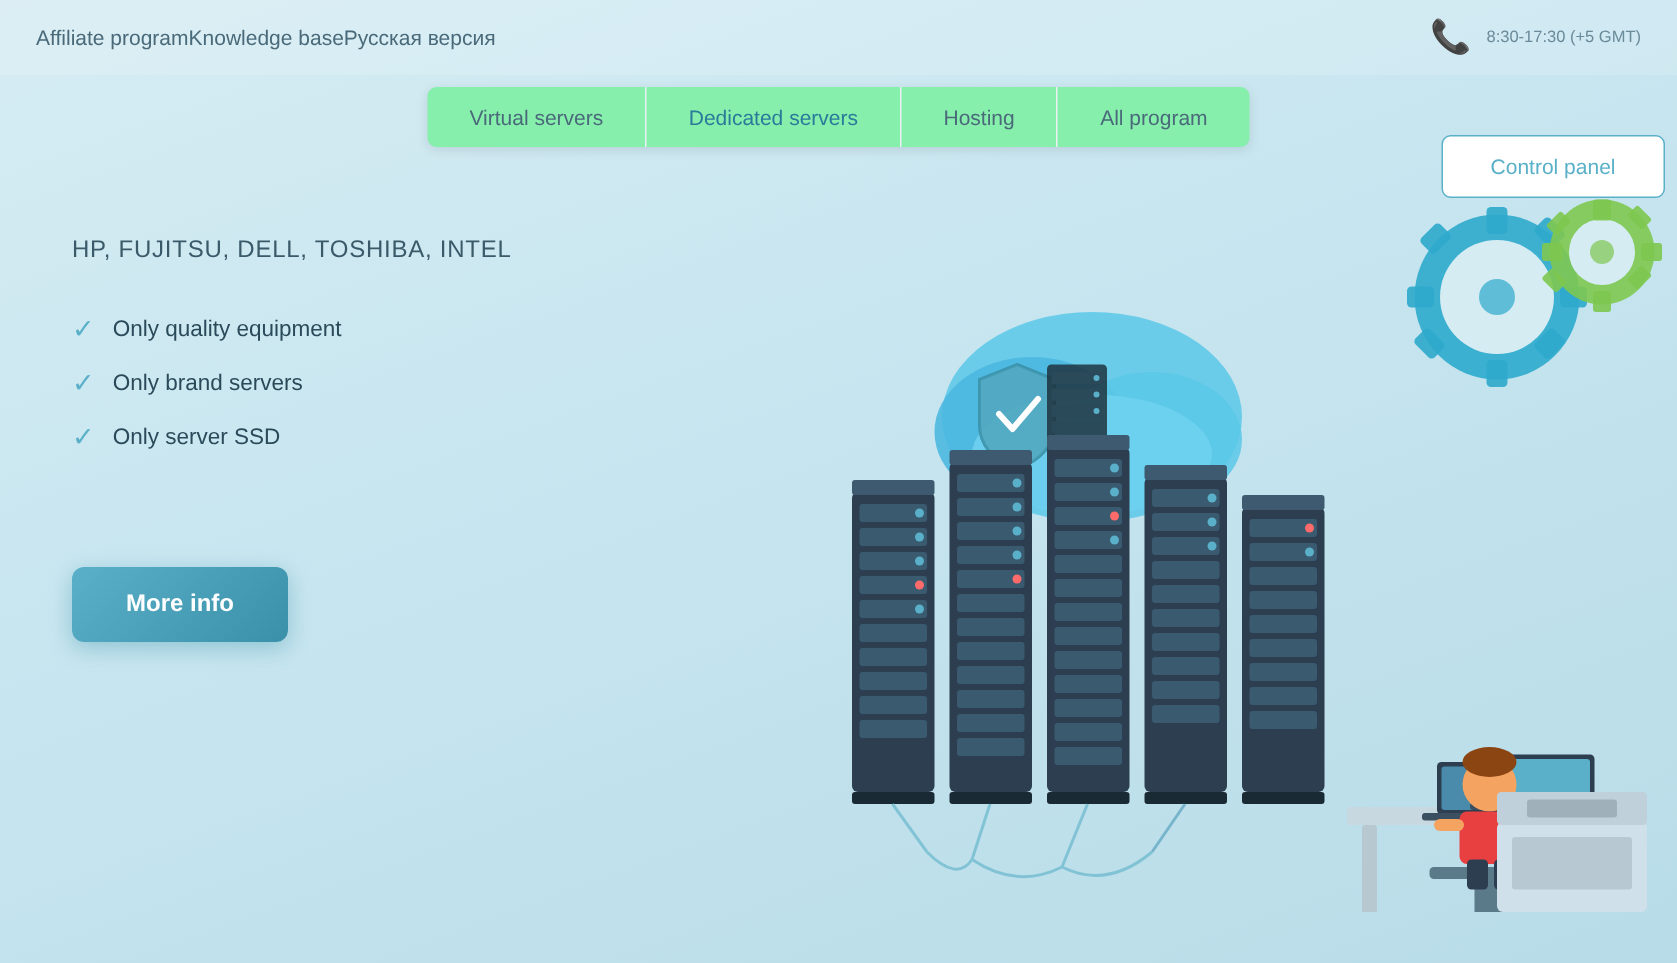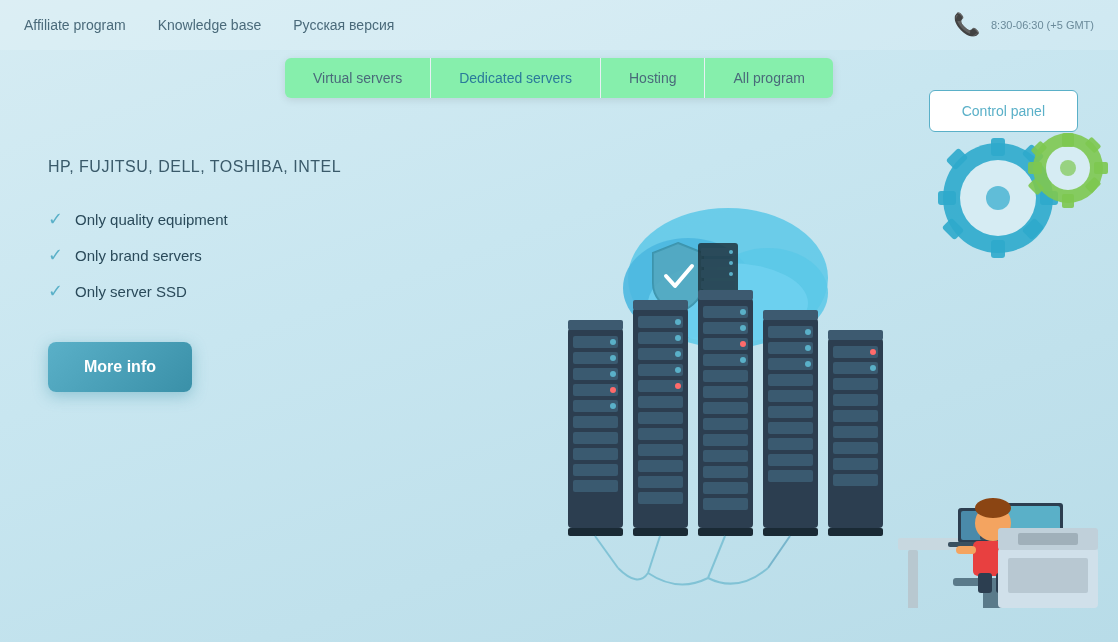--- a/index.html
+++ b/index.html
@@ -15,21 +15,20 @@
     .header {
       display: flex;
       align-items: center;
       justify-content: space-between;
       padding: 12px 24px;
       background: rgba(255,255,255,0.15);
     }
     .header-left {
       display: flex;
       align-items: flex-start;
-      gap: 32px;
     }
     .header-link {
       color: #4a6a7a;
       font-size: 14px;
       text-decoration: none;
       cursor: pointer;
     }
 
     .header-right {
       display: flex;
@@ -74,21 +73,21 @@
       transition: background 0.2s;
     }
     .nav-item:last-child { border-right: none; }
     .nav-item.active {
       color: #2a7a9a;
       font-weight: 500;
     }
 
     .control-panel-btn {
       position: absolute;
-      right: 40px;
+      right: 8px;
       top: 90px;
       background: white;
       border: 1.5px solid #5ab0c8;
       color: #5ab0c8;
       border-radius: 6px;
       padding: 12px 32px;
       font-size: 14px;
       cursor: pointer;
       transition: background 0.2s, color 0.2s;
     }
@@ -140,20 +139,21 @@
       background: linear-gradient(135deg, #5ab0c8 0%, #3a90a8 100%);
       color: white;
       border: none;
       border-radius: 8px;
       padding: 16px 36px;
       font-size: 16px;
       font-weight: 600;
       cursor: pointer;
       transition: opacity 0.2s;
       box-shadow: 0 4px 15px rgba(58,144,168,0.4);
+      margin-top: 36px;
     }
 
     
     .server-scene {
       position: absolute;
       right: 20px;
       top: 10px;
       width: 680px;
       height: 500px;
     }
@@ -163,21 +163,21 @@
 
 <div class="header">
   <div class="header-left">
     <a class="header-link">Affiliate program</a>
     <a class="header-link">Knowledge base</a>
     <a class="header-link">Русская версия</a>
   </div>
   <div class="header-right">
     <span class="phone-icon">📞</span>
     <div class="phone-block">
-      <div class="phone-hours">8:30-06:30 (+5 GMT)</div>
+      <div class="phone-hours">8:30-17:30 (+5 GMT)</div>
     </div>
   </div>
 </div>
 
 <div class="nav-bar">
   <div class="nav-menu">
     <div class="nav-item">Virtual servers</div>
     <div class="nav-item active">Dedicated servers</div>
     <div class="nav-item">Hosting</div>
     <div class="nav-item">All program</div>

